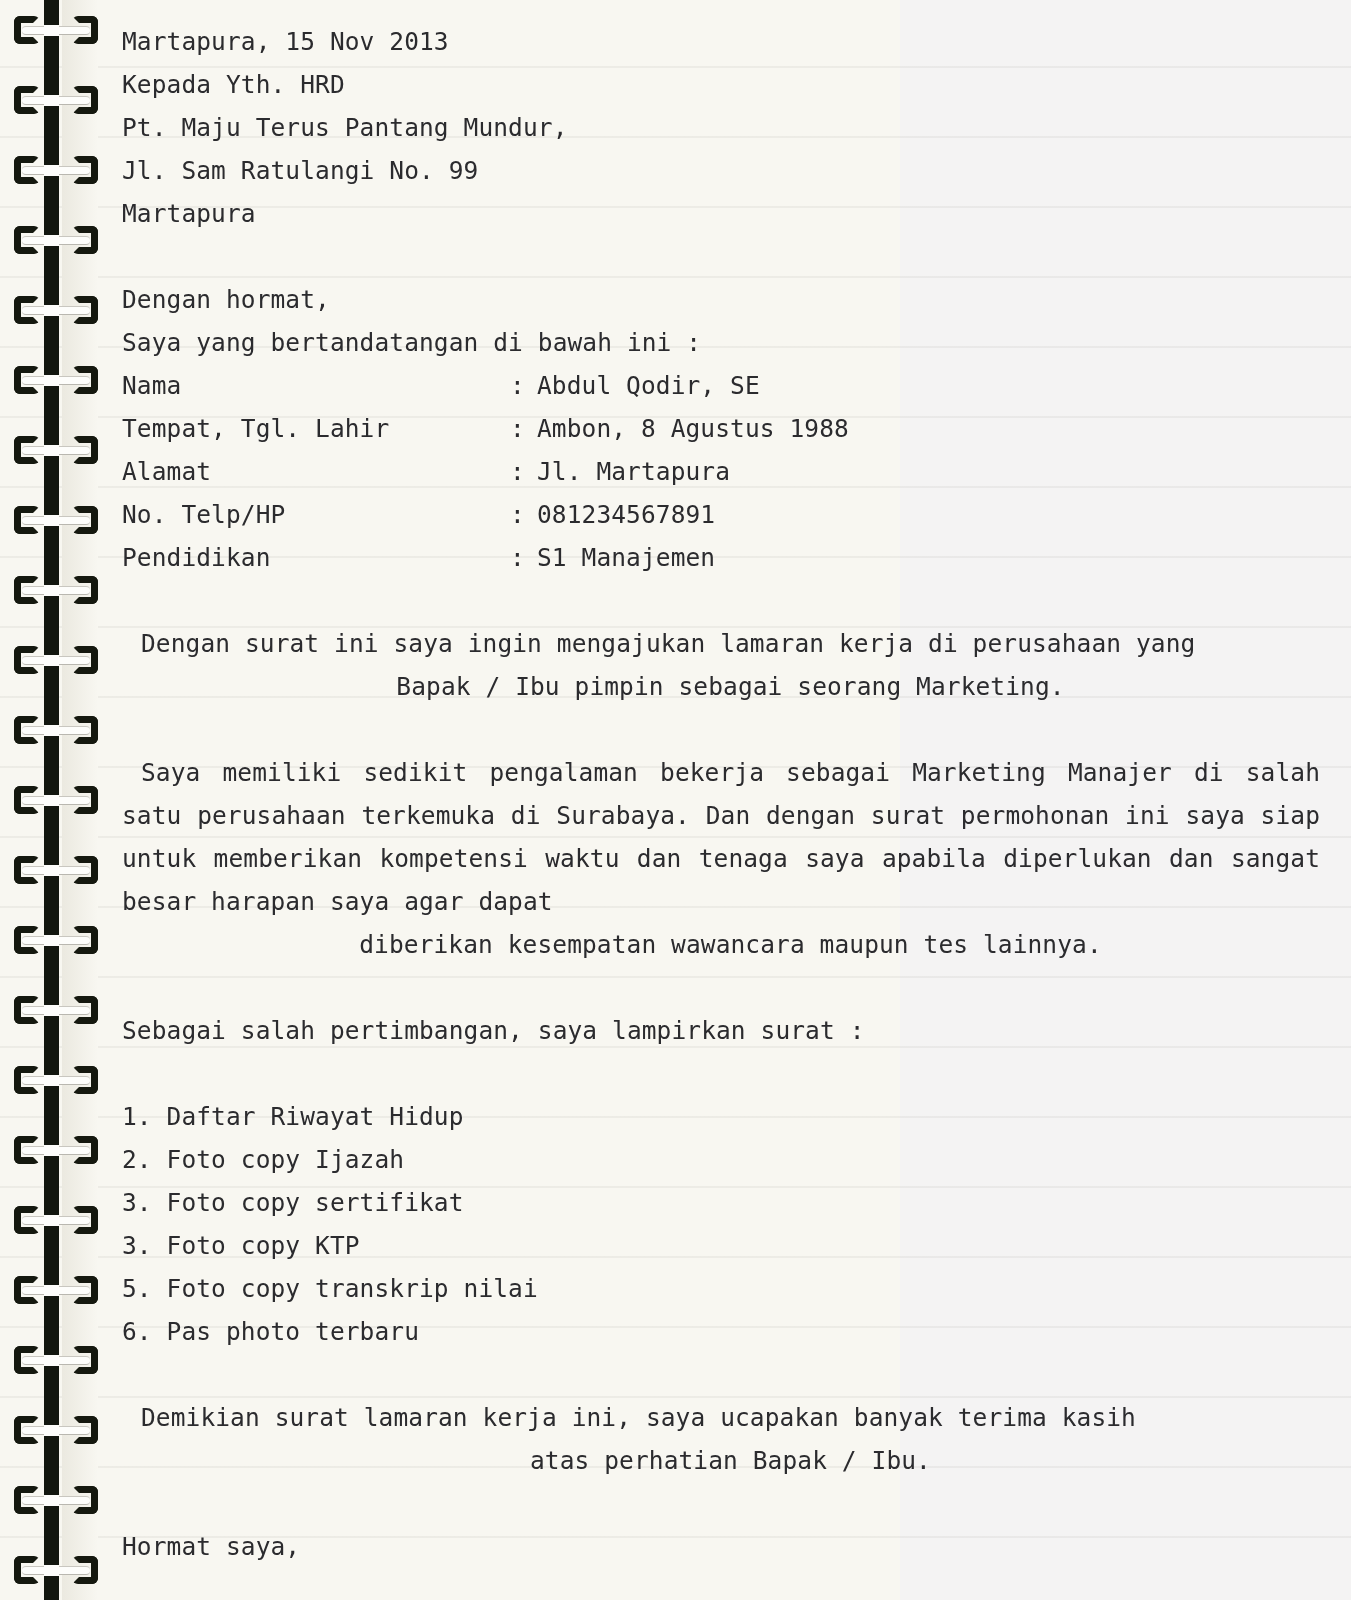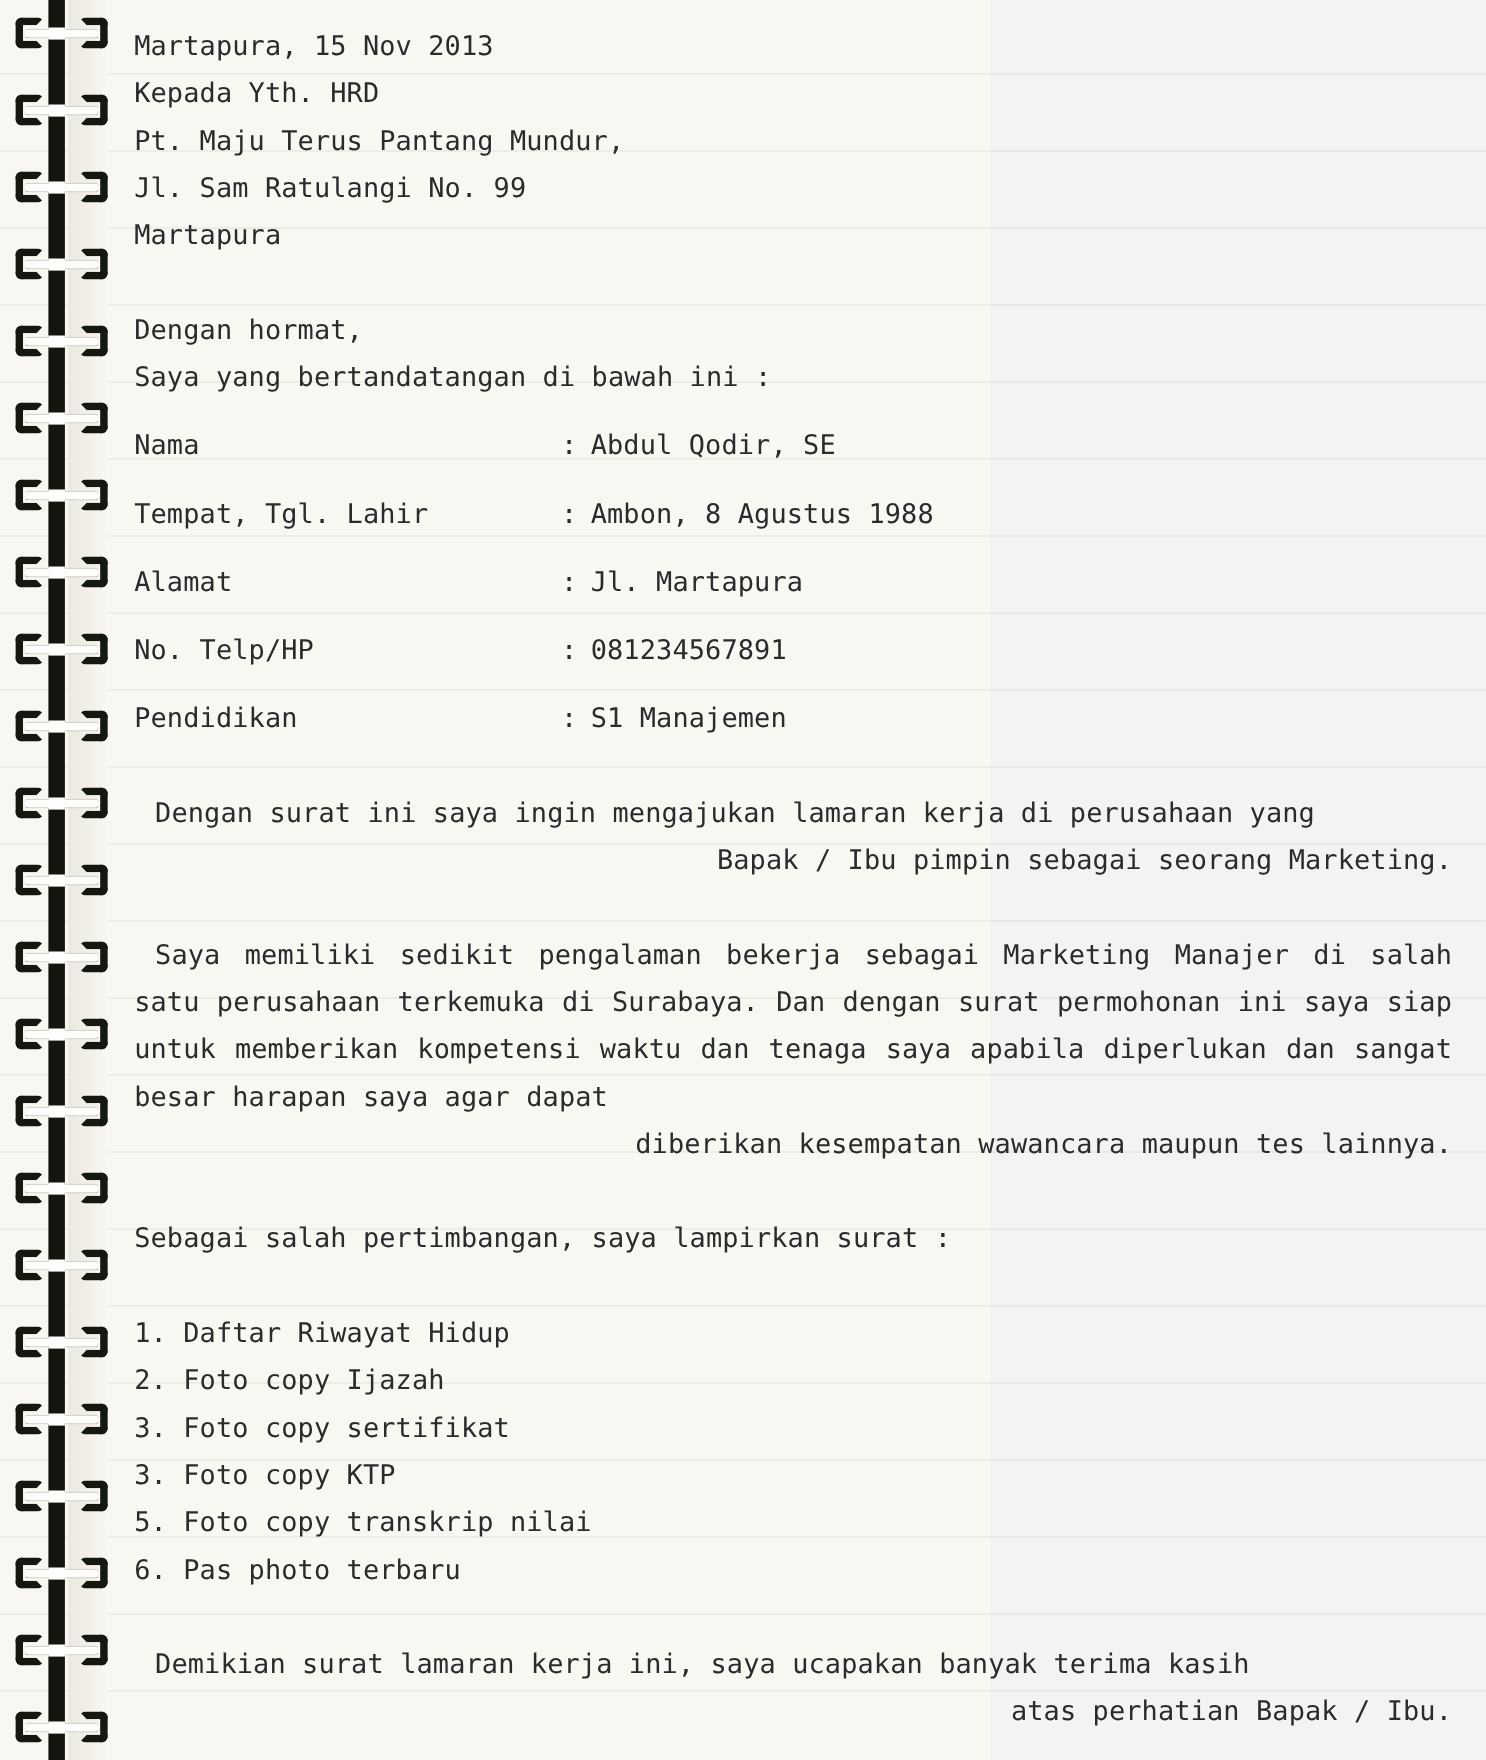--- a/index.html
+++ b/index.html
@@ -94,30 +94,30 @@
   }
   .block { }
   .line { white-space:pre; }
 
   .spacer { height:43px; }
 
   
   .field { display:flex; align-items:baseline; }
   .field .f-label { width:388px; flex:0 0 388px; white-space:pre; }
   .field .f-colon { width:27px; flex:0 0 27px; }
-  .field .f-value { white-space:pre;margin-top:19px; }
+  .field .f-value { white-space:pre; }
 
   
   .para {
     text-align:justify;
     text-justify:inter-word;
     width:1198px;
   }
   .para > span { display:inline;margin-left:19px; }
-  .para .last { display:block; text-align:right; }
+  .para .last { display:block; text-align:center; }
 
   .list .line { white-space:pre; }
 </style>
 </head>
 <body>
 
 <div id="page">
 
   <div class="paper-cream"></div>
   <div class="paper-white"></div>

